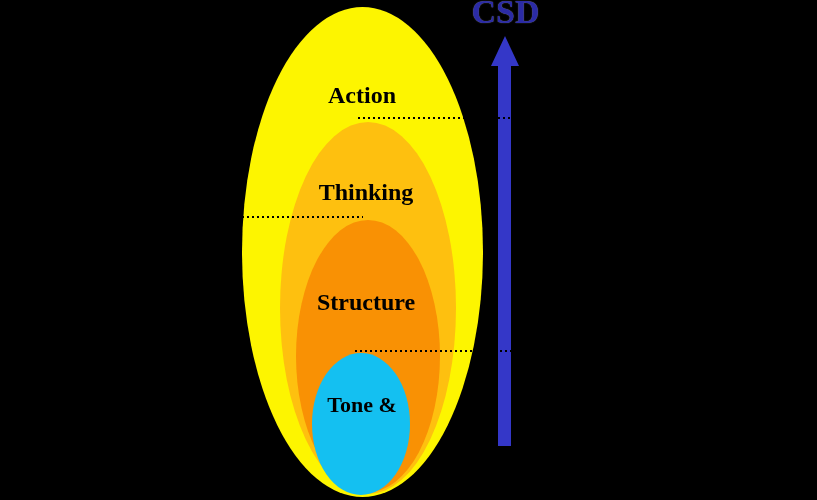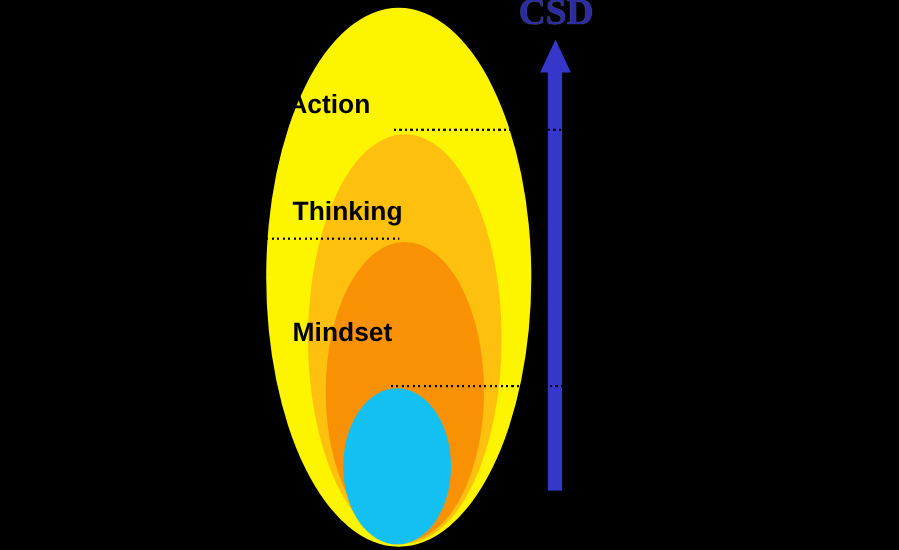--- a/index.html
+++ b/index.html
@@ -22,26 +22,27 @@
     border-radius: 50%;
   }
   .ellipse-action    { left: 242px; top: 7px;   width: 241px; height: 490px; z-index: 1; }
   .ellipse-structure { left: 280px; top: 122px; width: 176px; height: 372px; z-index: 2; }
   .ellipse-thinking  { left: 296px; top: 220px; width: 144px; height: 272px; z-index: 3; }
   .ellipse-tone      { left: 312px; top: 353px; width: 98px;  height: 142px; z-index: 4; }
 
   .layer-label {
     position: absolute;
     z-index: 6;
-    text-align: left;
+    text-align: center;
     font-weight: bold;
     font-size: 24px;
     color: #000000;
     width: 200px;
     letter-spacing: 0px;
+    font-family: Liberation Serif, serif;
   }
   .label-action    { left: 262px; top: 82px; }
   .label-structure { left: 266px; top: 179px; }
   .label-thinking  { left: 266px; top: 289px; }
   .label-tone      { left: 262px; top: 391px; font-size: 22px; line-height: 27px; }
 
   .guide-line {
     position: absolute;
     height: 2px;
     z-index: 5;
@@ -92,24 +93,24 @@
   <div class="ellipse ellipse-tone" style="background-color: rgb(20, 192, 241);"></div>
 
   <div class="guide-line guide-1" style="color: rgb(0, 0, 0);"></div>
   <div class="guide-line guide-2" style="color: rgb(0, 0, 0);"></div>
   <div class="guide-line guide-3" style="color: rgb(0, 0, 0);"></div>
 
   <div class="layer-label label-action" style="color: rgb(0, 0, 0);">Action</div>
 
   <div class="layer-label label-structure" style="color: rgb(0, 0, 0);">Thinking</div>
 
-  <div class="layer-label label-thinking" style="color: rgb(0, 0, 0);">Mindset</div>
+  <div class="layer-label label-thinking" style="color: rgb(0, 0, 0);">Structure</div>
 
   <div class="layer-label label-tone" style="color: rgb(0, 0, 0);">
-    <br>
+    <span>Tone &amp;</span><br>
   </div>
 
   <div class="csd-title" style="color: rgb(43, 43, 166);">CSD</div>
 
   <div>
     <div class="arrow-head" style="border-bottom-color: rgb(52, 55, 200);"></div>
     <div class="arrow-shaft" style="background-color: rgb(52, 55, 200);"></div>
   </div>
 
 </div>

